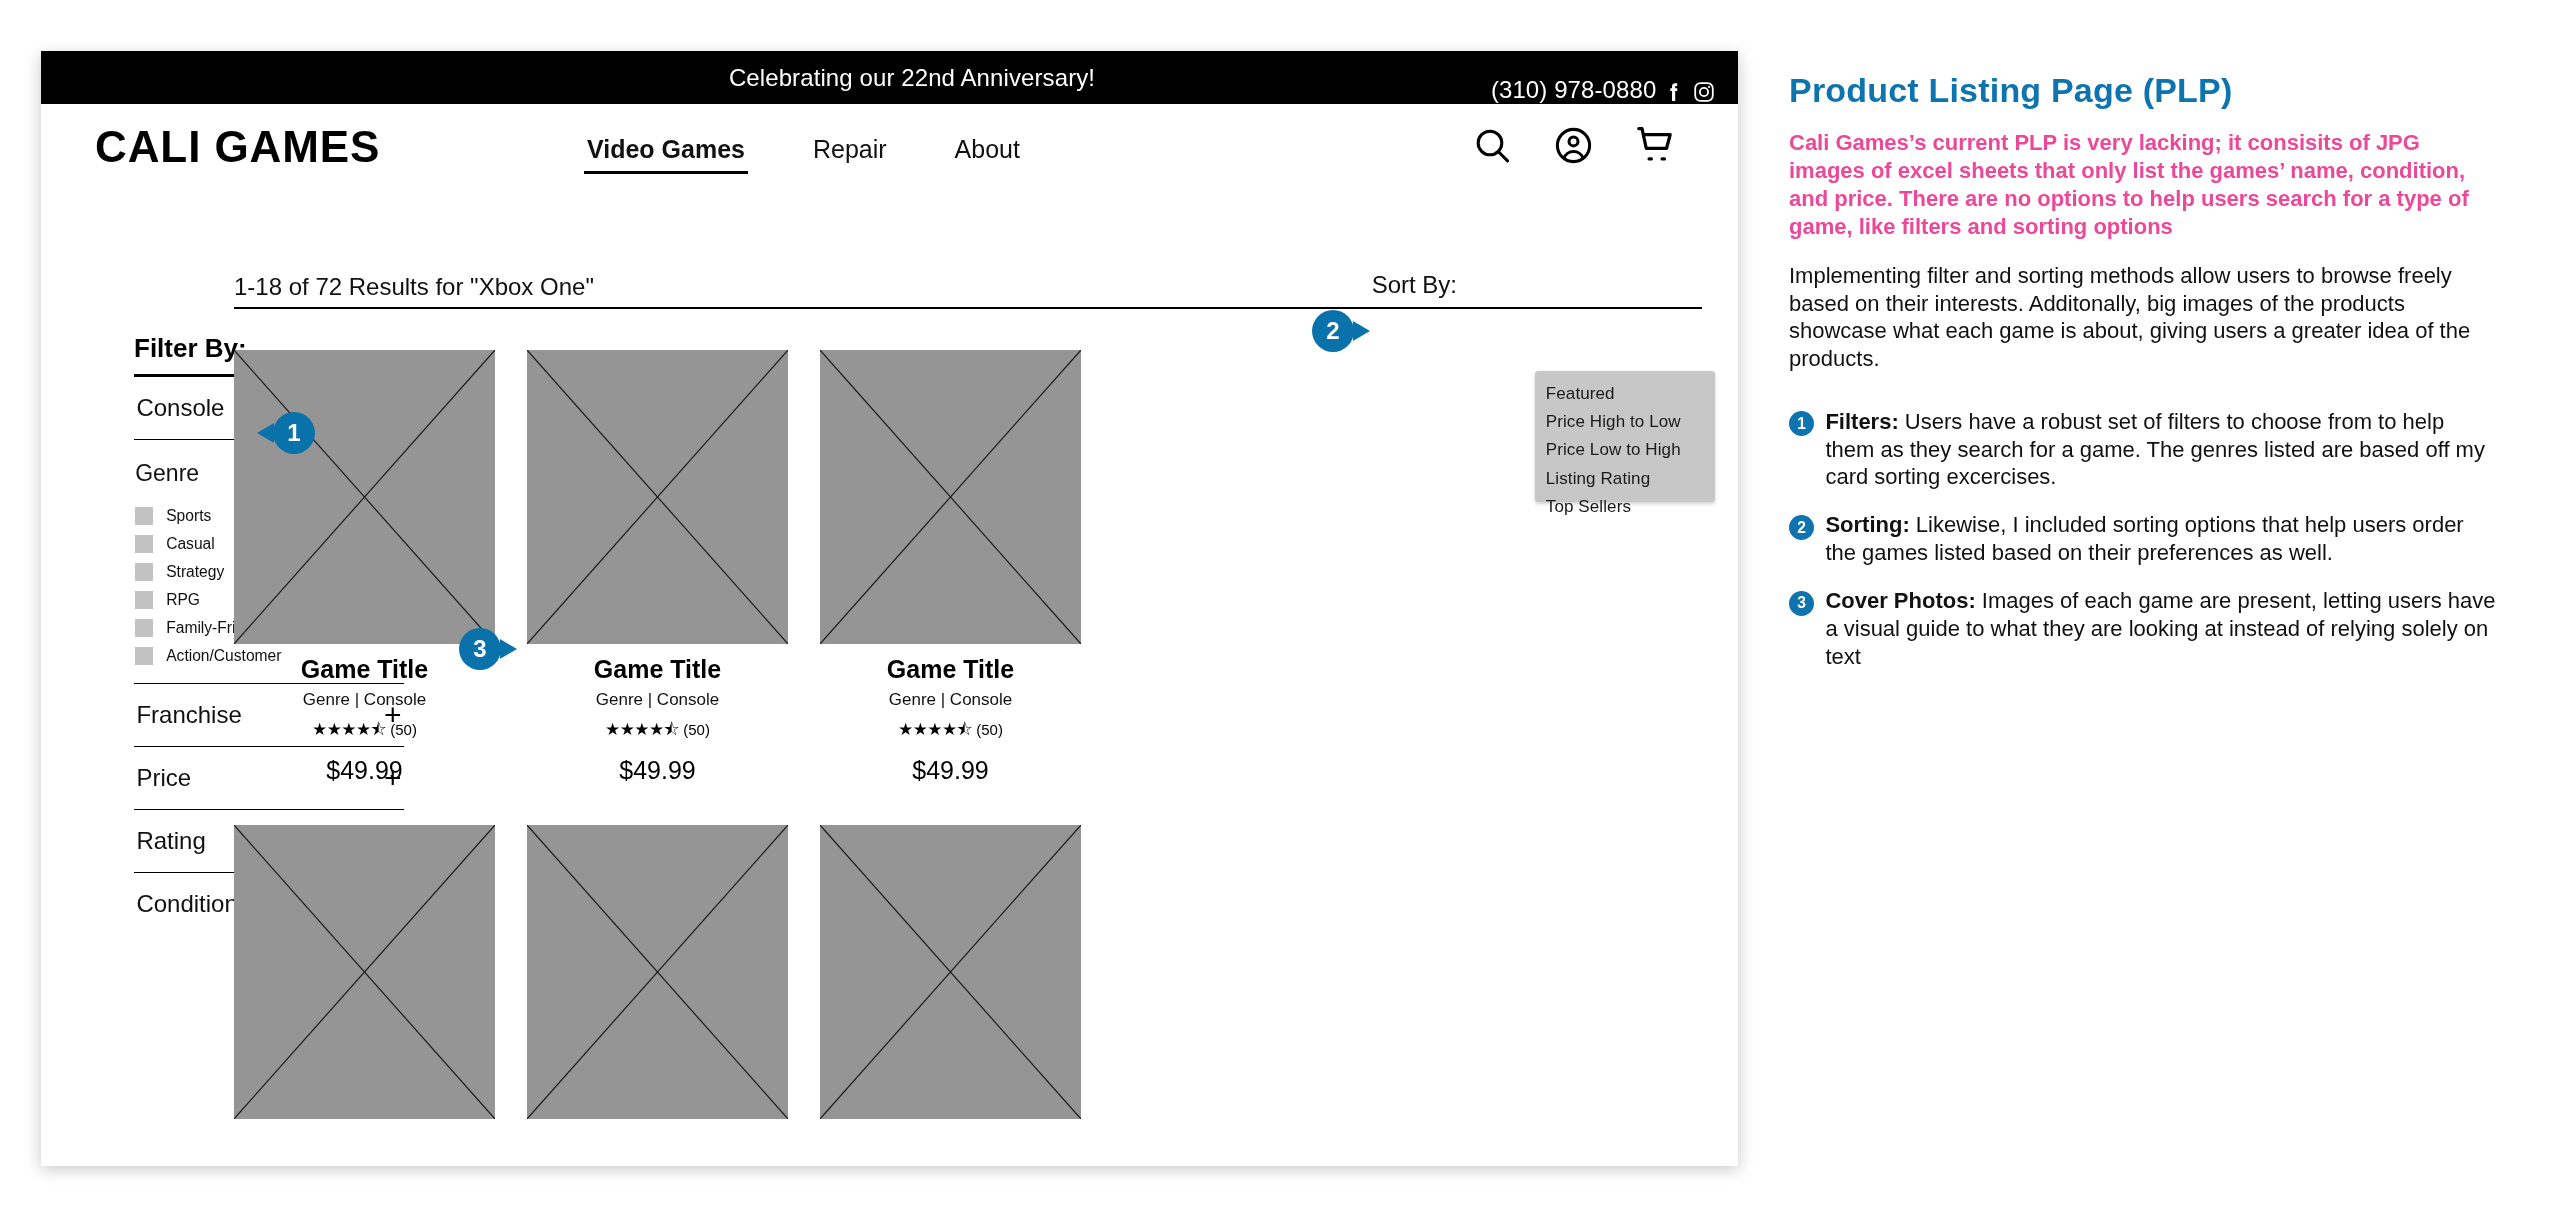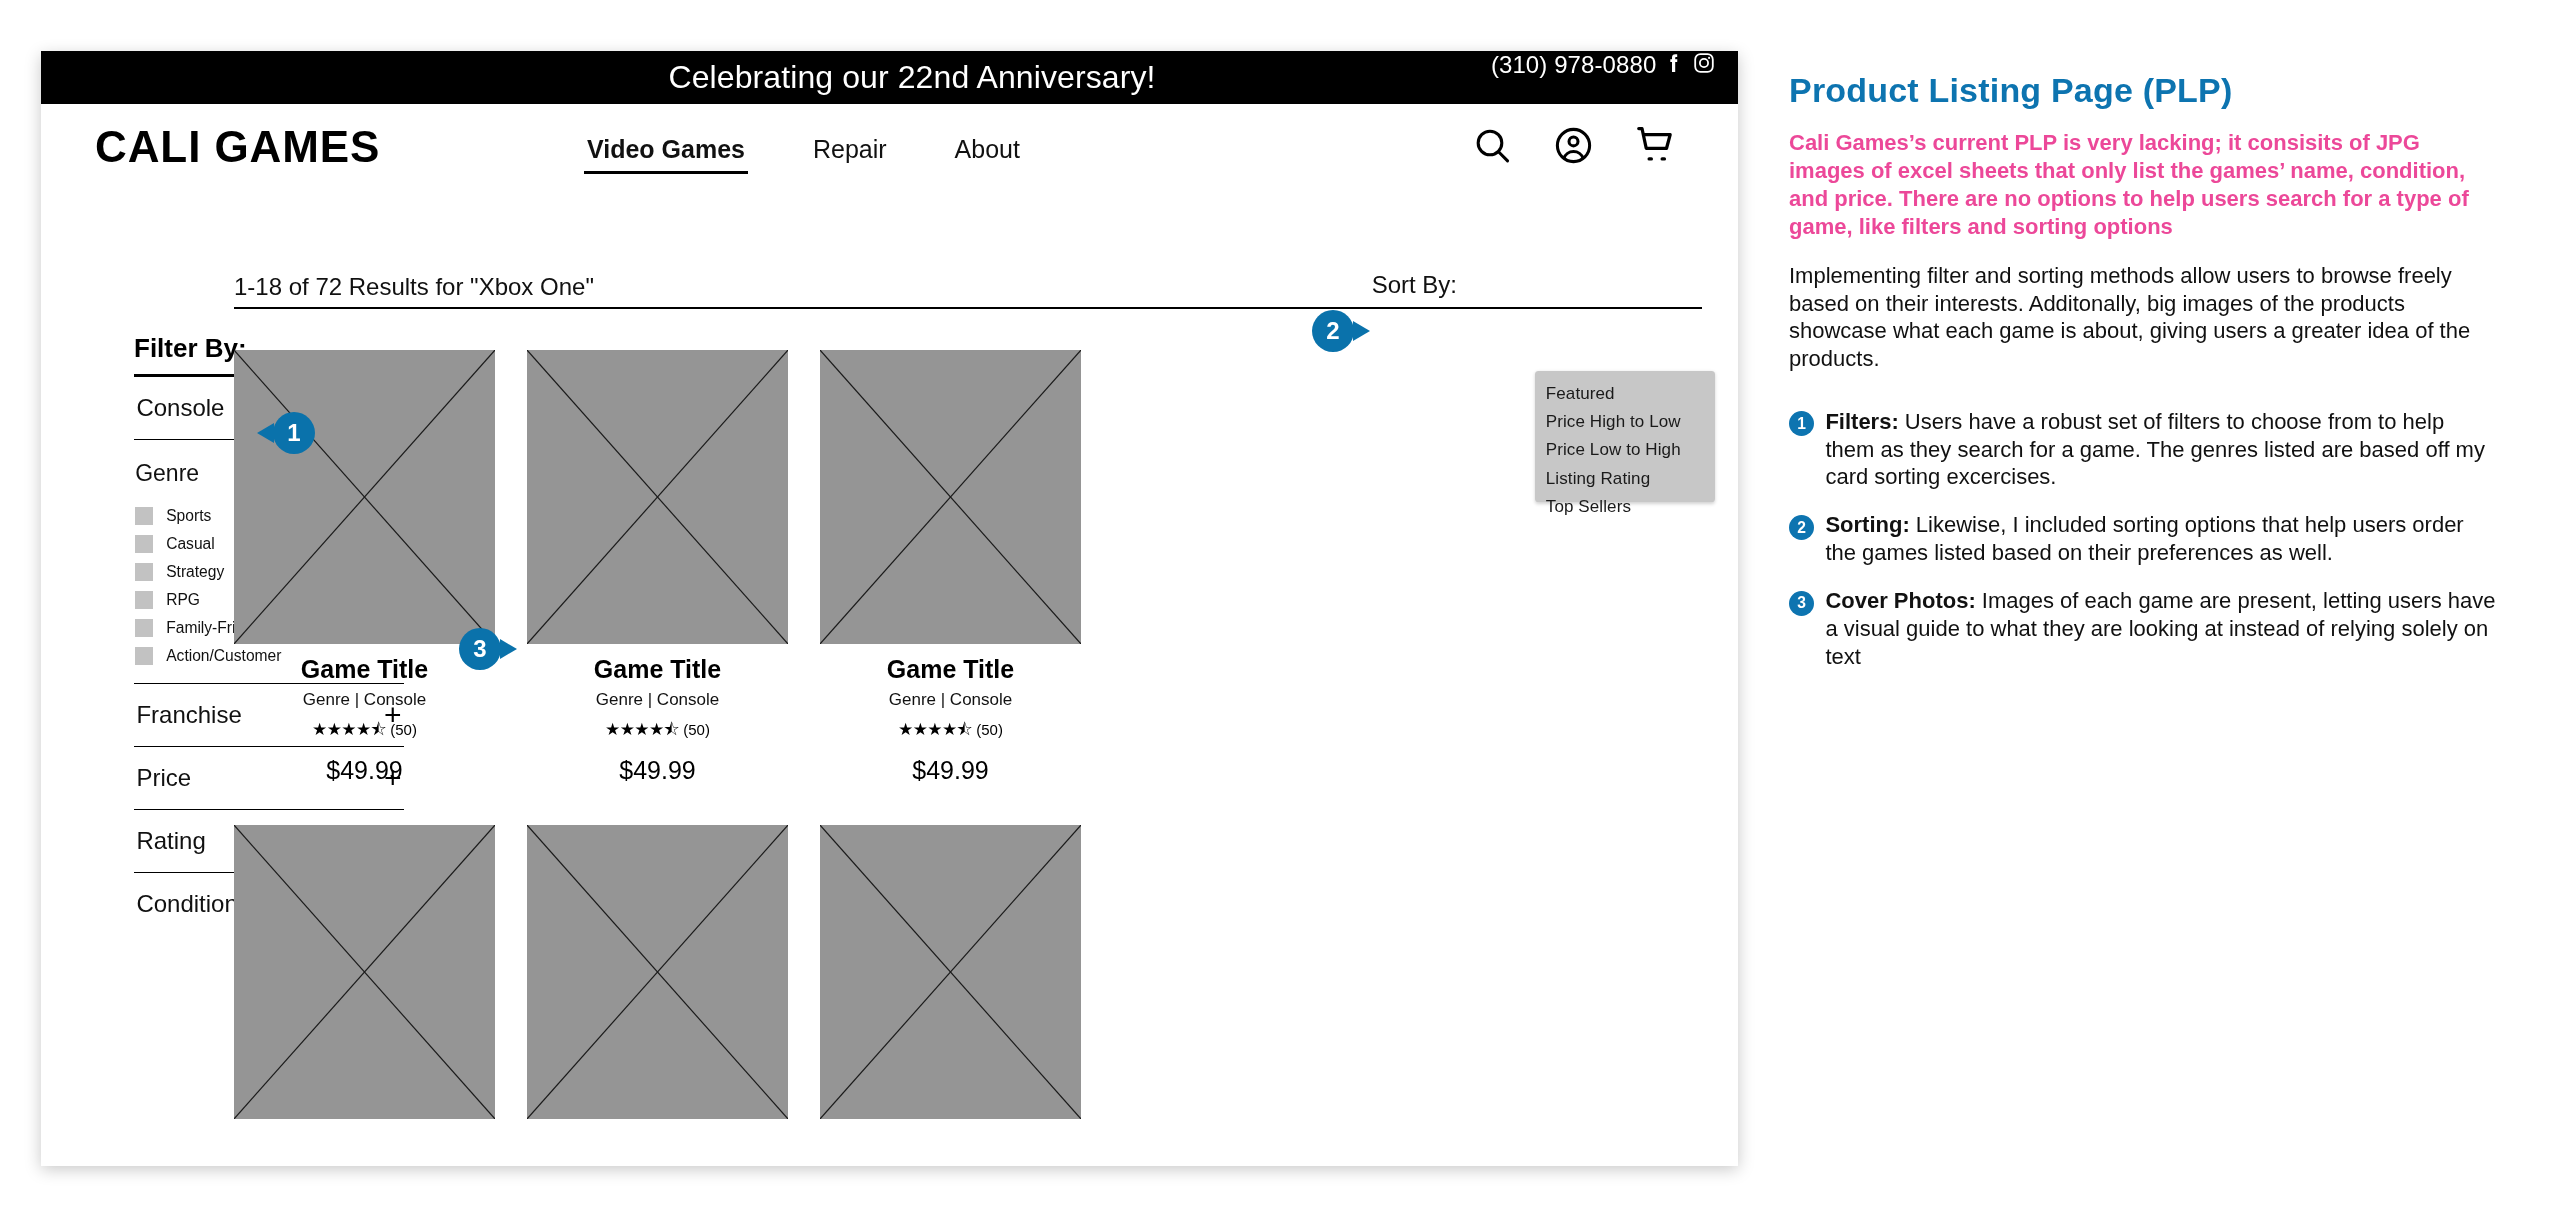--- a/index.html
+++ b/index.html
@@ -19,24 +19,24 @@
     box-shadow: 0 3.6px 15.6px rgba(0,0,0,0.22);
     overflow: hidden;
   }
 
   
   .announce {
     position: absolute; left: 0; top: 0; width: 100%; height: 53px;
     background: #000000; color: #ffffff;
     display: flex; align-items: center; justify-content: center;
   }
-  .announce-text { font-size: 32px; letter-spacing: 0.1px; margin-left: 45px; }
+  .announce-text { font-size: 24px; letter-spacing: 0.1px; margin-left: 45px; }
   .announce-right {
     position: absolute; right: 21.6px; top: 0; height: 53px;
-    display: flex; align-items: flex-start; gap: 6px;
+    display: flex; align-items: flex-end; gap: 6px;
   }
   .announce-phone { font-size: 24px; letter-spacing: 0.1px; }
   .soc { width: 24px; height: 24px; display: block; }
 
   
   .nav { position: absolute; left: 0; top: 53px; width: 100%; height: 82px; }
   .logo {
     position: absolute; left: 54px; top: 18px;
     font-size: 44px; font-weight: 700; letter-spacing: 0.9px; color: #000;
     font-family: "Liberation Sans", sans-serif;

